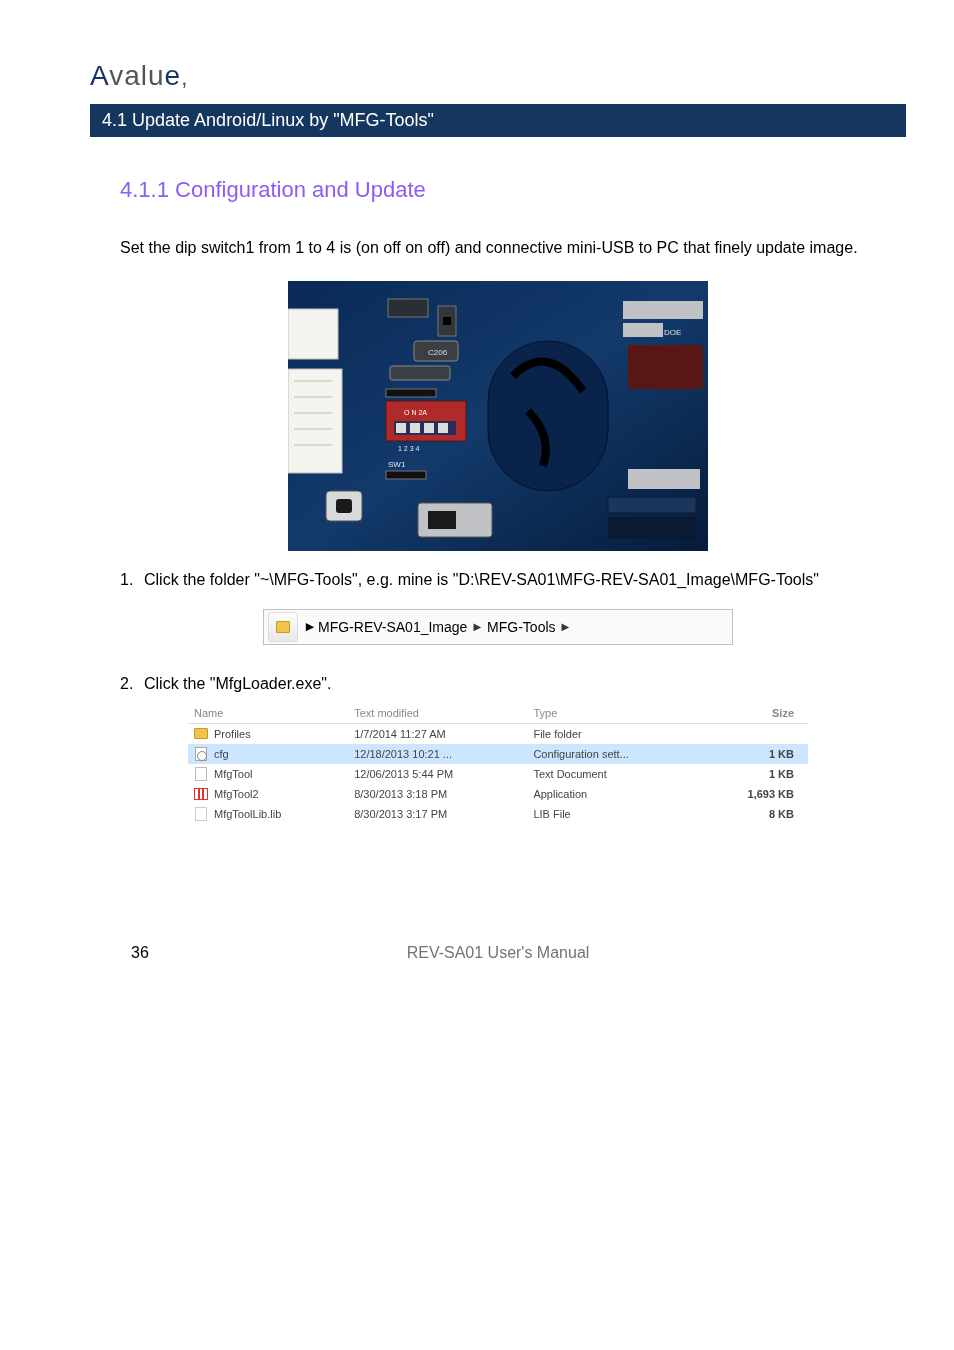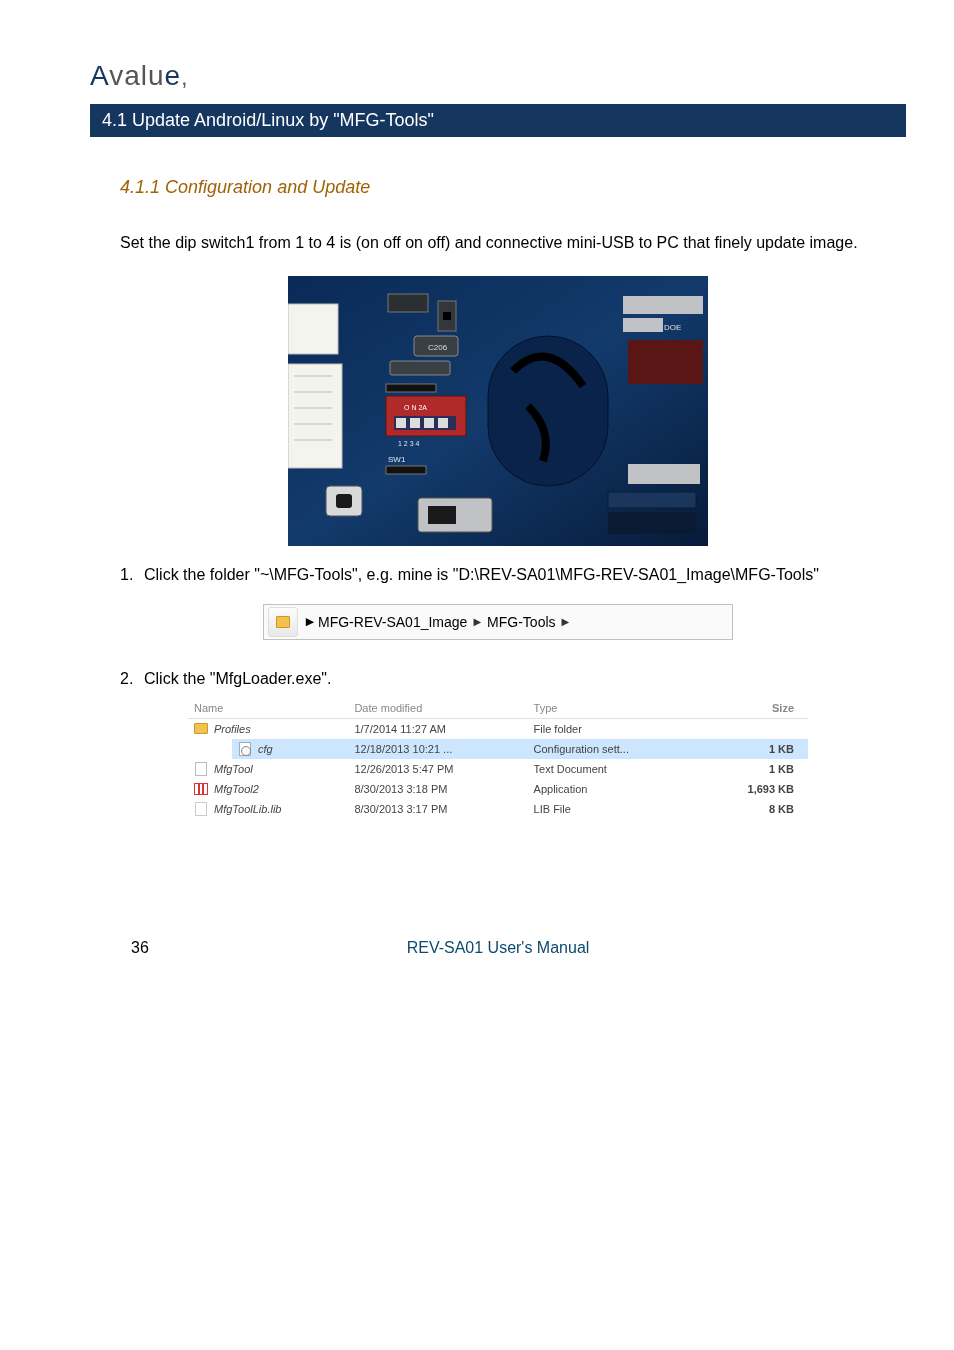--- a/index.html
+++ b/index.html
@@ -1,50 +1,50 @@
 <!DOCTYPE html>
 <html><head>
 <meta charset="utf-8">
 <style>
   * { box-sizing: border-box; margin: 0; padding: 0; }
   body { font-family: Arial, Helvetica, sans-serif; background: #fff; width: 954px; margin: 0 auto; color: #000; font-size: 16px; }
   .page { padding: 60px 48px 60px 90px; position: relative; min-height: 1350px; }
   .header-brand { font-size: 28px; color: #555; letter-spacing: 1px; }
   .header-brand .accent { color: #14365f; font-weight: normal; }
   .blue-bar { background: #14365f; color: #fff; padding: 6px 12px; margin-top: 12px; font-size: 18px; }
-  .section-num { color: #a16207; font-size: 18px; margin-top: 40px; font-style: italic; }
+  .section-num { color: #8b5cf6; font-size: 22px; margin-top: 40px; }
   .body-text { margin-top: 32px; line-height: 1.6; color: #000; padding-left: 30px; padding-right: 10px; }
   .steps { padding-left: 30px; margin-top: 20px; }
   .step-line { display: flex; align-items: flex-start; margin-top: 6px; }
   .step-num { width: 24px; flex-shrink: 0; }
   .breadcrumb-box { border: 1px solid #c0c0c0; background: #fafafa; width: 470px; margin: 20px auto 10px auto; display: flex; align-items: center; height: 36px; font-size: 14px; }
   .breadcrumb-box .back-btn { width: 30px; height: 30px; margin: 2px 4px; border: 1px solid #ddd; border-radius: 3px; background: linear-gradient(#fdfdfd,#e8e8e8); display: flex; align-items: center; justify-content: center; }
   .breadcrumb-box .folder-icon-small { width: 14px; height: 12px; background: #f2c14e; border: 1px solid #c79b1f; border-radius: 1px; }
   .breadcrumb-box .btn-black { width: 16px; height: 28px; display:flex; align-items:center; justify-content:center; color:#000; font-size:11px; }
   .breadcrumb-sep { padding: 0 6px; color: #333; font-size: 10px; }
   .file-table { width: 620px; margin: 10px auto 0 auto; border-collapse: collapse; font-size: 11px; color: #444; }
   .file-table th { text-align: left; font-weight: normal; color: #888; padding: 4px 6px; border-bottom: 1px solid #e0e0e0; }
   .file-table th.size-col, .file-table td.size-col { text-align: right; padding-right: 14px; font-weight: bold; }
   .file-table td { padding: 3px 6px; }
-  .file-table tr.sel td { background: #cde6ff; margin-left: 44px; }
-  .file-table td.name-cell { display: flex; align-items: center; gap: 6px; font-style: italic; }
+  .file-table tr.sel td { background: #cde6ff; }
+  .file-table td.name-cell { display: flex; align-items: center; gap: 6px; }
   .icon-box { width: 14px; height: 14px; display: inline-flex; align-items: center; justify-content: center; flex-shrink: 0; }
   .folder-ico { width: 14px; height: 11px; background: #f2c14e; border: 1px solid #c79b1f; border-radius: 1px; }
   .cfg-ico { width: 12px; height: 14px; background: #fff; border: 1px solid #aaa; position: relative; }
   .cfg-ico::after { content:""; position:absolute; right:-1px; bottom:-1px; width:8px; height:8px; border:1px solid #888; border-radius:50%; background:#fafafa; }
   .app-red-ico { width: 12px; height: 12px; border: 1px solid #a33; border-radius: 3px; background: #e66; }
   .txt-ico { width: 12px; height: 14px; background: #fff; border: 1px solid #bbb; }
   .app2-ico { width: 14px; height: 12px; background: #d33; display:flex; }
   .app2-ico div { flex:1; background:#fff; margin:1px; }
   .dll-ico { width: 12px; height: 14px; background: #fff; border: 1px solid #bbb; position:relative; }
   .dll-ico::after { content:""; position:absolute; right:0; bottom:0; width:7px; height:7px; background:#5a8; border-radius:1px; }
   .lib-ico { width: 12px; height: 14px; background: #fff; border: 1px solid #ccc; }
   .footer { margin-top: 120px; display: flex; justify-content: space-between; align-items: center; padding: 0 30px; }
   .footer-page { width: 40px; text-align:center; }
-  .footer-text { flex:1; text-align:center; color:#0c4a6e; }
+  .footer-text { flex:1; text-align:center; color:#737373; }
   .board-svg { display:block; margin: 20px auto; }
 </style>
 </head>
 <body>
 
 <div class="page">
   <div class="header-brand">
     <span class="accent">A</span><span>valu</span><span class="accent">e</span><span style="font-size:22px">,</span>
   </div>
 
@@ -135,21 +135,21 @@
     <div class="step-line">
       <span class="step-num">2.</span>
       <span><span>Click the "</span><span>MfgLoader.exe</span><span>".</span></span>
     </div>
   </div>
 
   <table class="file-table">
     <thead>
       <tr>
         <th>Name</th>
-        <th>Date modified</th>
+        <th>Text modified</th>
         <th>Type</th>
         <th class="size-col">Size</th>
       </tr>
     </thead>
     <tbody id="file-tbody">
         <tr>
           <td class="name-cell">
             <span class="icon-box">
               <span class="folder-ico"></span>
             </span>
@@ -170,21 +170,21 @@
           <td>Configuration sett...</td>
           <td class="size-col">1 KB</td>
         </tr>
         <tr>
           <td class="name-cell">
             <span class="icon-box">
               <span class="txt-ico"></span>
             </span>
             <span>MfgTool</span>
           </td>
-          <td>12/26/2013 5:47 PM</td>
+          <td>12/06/2013 5:44 PM</td>
           <td>Text Document</td>
           <td class="size-col">1 KB</td>
         </tr>
         <tr>
           <td class="name-cell">
             <span class="icon-box">
               <span class="app2-ico">
                 <div></div>
                 <div></div>
                 <div></div>

